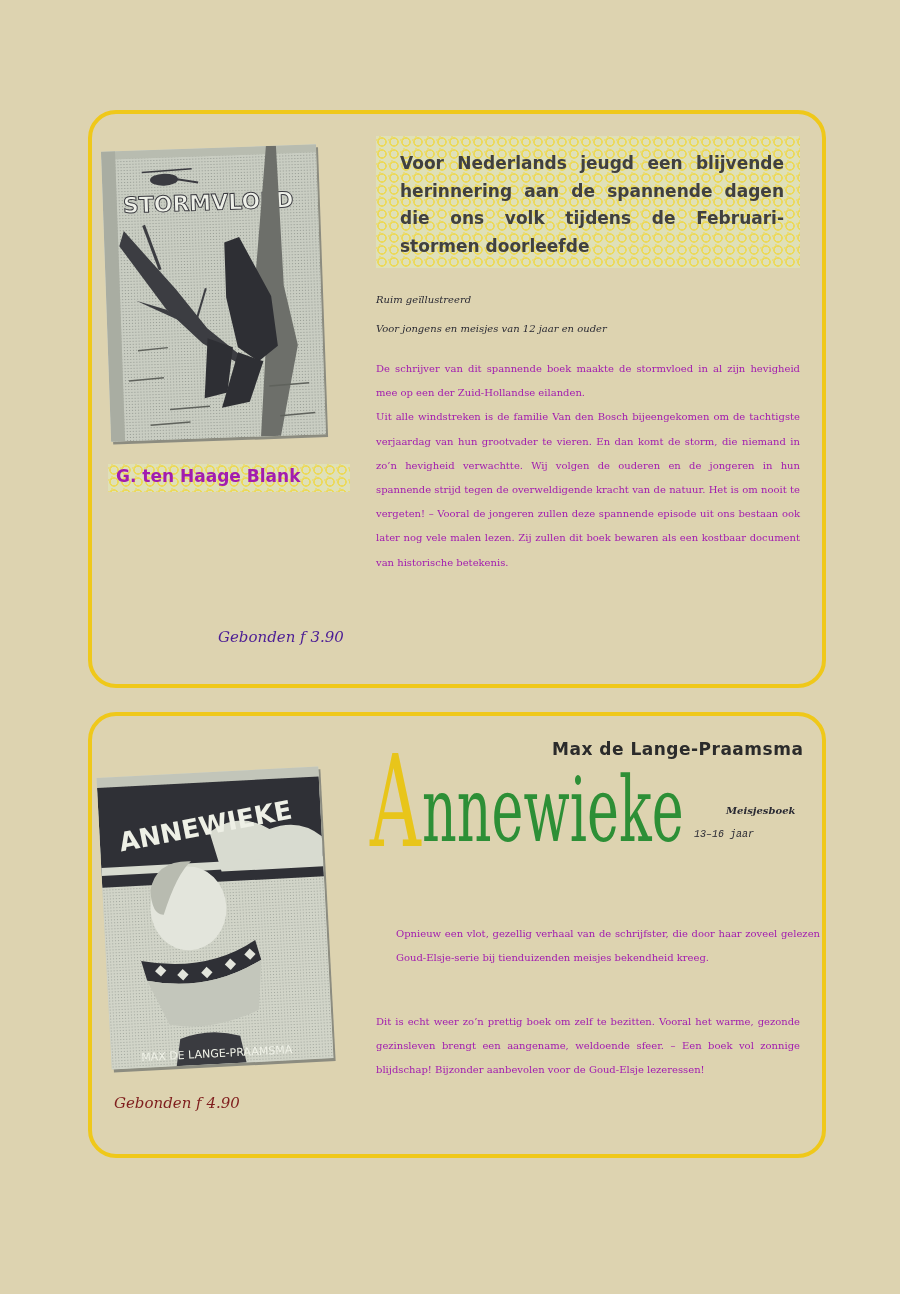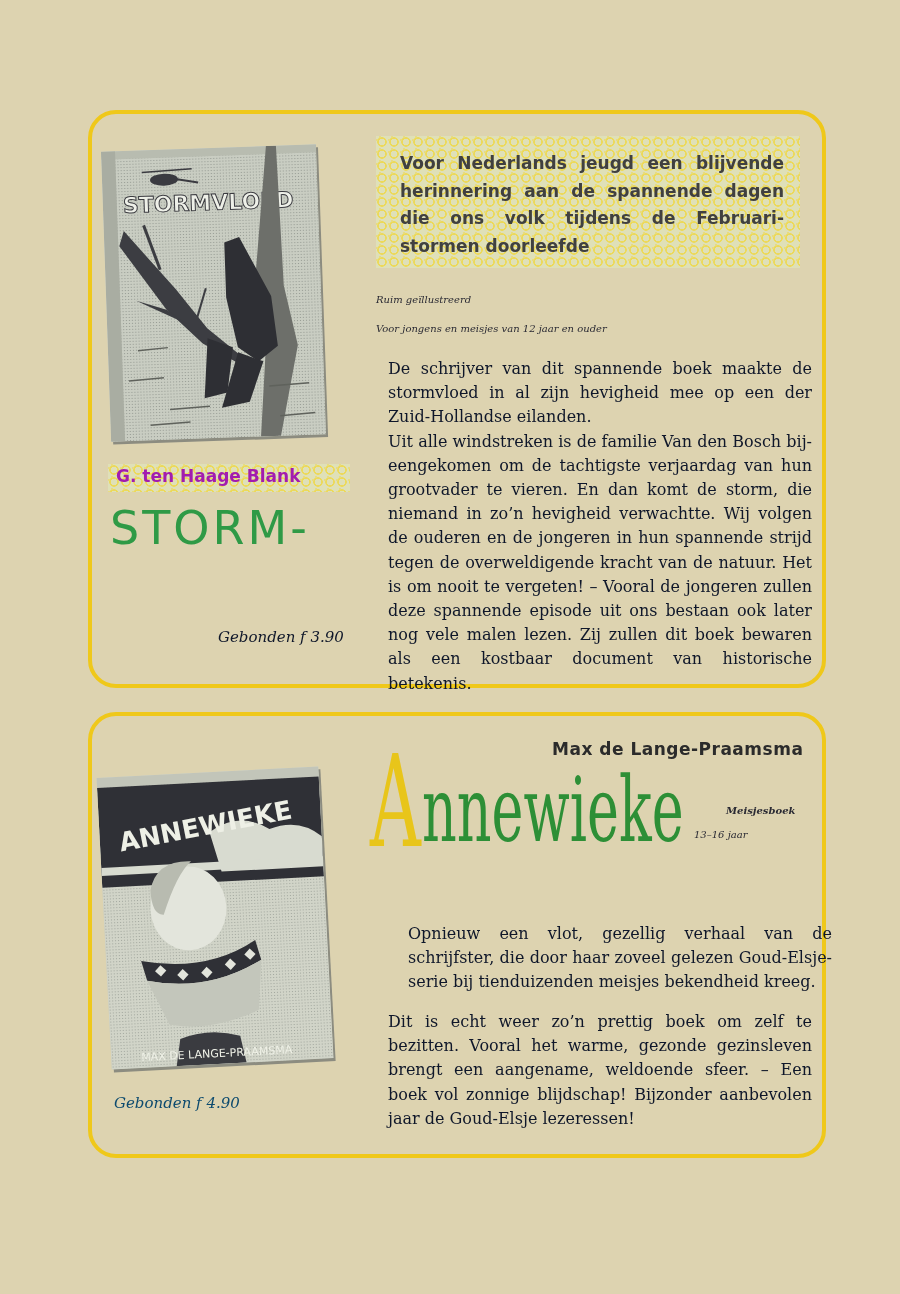--- a/index.html
+++ b/index.html
@@ -49,41 +49,40 @@
     color: #a21caf;
   }
   #title1 {
     position: absolute; left: 110px; top: 500px; width: 260px;
     font-family: "DejaVu Sans", sans-serif; font-weight: normal;
     font-size: 46px; line-height: 56px; letter-spacing: 3px;
     color: #2f9a46;
   }
   #price1 {
     position: absolute; left: 218px; top: 628px;
-    font-style: italic; font-size: 15px; color: #0f172a;
+    font-style: italic; font-size: 15px; color: #4c1d95;
   }
 
   
   #tagline-box {
     position: absolute; left: 376px; top: 136px; width: 424px; height: 132px;
   }
   #tagline {
     position: absolute; left: 400px; top: 150px; width: 384px;
     font-family: "DejaVu Sans", sans-serif; font-weight: bold;
     font-size: 17px; line-height: 27.5px; color: #404040;
     text-align: justify; text-align-last: left;
   }
   .ital { font-style: italic; font-size: 10px; color: #2a2a33; position: absolute; }
   #sub1a { left: 376px; top: 294px; }
   #sub1b { left: 376px; top: 323px; }
   .body {
     position: absolute;
-    font-size: 16px; line-height: 24.2px; text-align: justify;
-    color: #0f172a;
-    margin-left: 12px;
+    font-size: 10px; line-height: 24.2px; text-align: justify;
+    color: #a21caf;
   }
   #body1 { left: 376px; top: 357px; width: 424px; }
 
   
   #author2 {
     position: absolute; left: 552px; top: 739px;
     font-family: "DejaVu Sans", sans-serif; font-weight: bold; font-size: 17px;
     color: #2b2b2b; letter-spacing: 0.5px;
   }
   #title2 {
@@ -96,26 +95,26 @@
     font-size: 128px; line-height: 120px; color: #e8c51a;
     display: inline-block; transform: scaleX(0.55); transform-origin: left bottom;
     width: 52px;
   }
   #title2-rest {
     font-size: 90px; line-height: 92px; color: #2d8f36;
     display: inline-block; transform: scaleX(0.6); transform-origin: left bottom;
     margin-bottom: 6px;
   }
   #meta2a { left: 726px; top: 805px; font-weight: bold; }
-  #meta2b { left: 694px; top: 829px; }
+  #meta2b { left: 694px; top: 829px; font-family: Liberation Mono, monospace; }
   #body2a { left: 396px; top: 922px; width: 424px; }
   #body2b { left: 376px; top: 1010px; width: 424px; }
   #price2 {
     position: absolute; left: 114px; top: 1094px;
-    font-style: italic; font-size: 15px; color: #0c4a6e;
+    font-style: italic; font-size: 15px; color: #7f1d1d;
   }
 </style>
 </head>
 <body>
 
 <div class="panel" id="panel1"></div>
 
 <div class="cover" id="cover1">
   <svg viewBox="0 0 215 290" preserveAspectRatio="none">
     <defs>
@@ -151,21 +150,20 @@
       <line x1="160" y1="240" x2="200" y2="238"></line>
       <line x1="170" y1="270" x2="205" y2="268"></line>
       <line x1="40" y1="275" x2="80" y2="273"></line>
     </g>
   </svg>
 </div>
 
 <div class="lace" id="author1-box"></div>
 <div id="author1">G. ten Haage Blank</div>
 <div id="title1">
-  <div>STORM-</div>
 </div>
 <div id="price1">Gebonden  f 3.90</div>
 
 <div class="lace" id="tagline-box"></div>
 <div id="tagline">Voor Nederlands jeugd een blijvende herinnering aan de spannende dagen die ons volk tijdens de Februari-stormen doorleefde</div>
 
 <div class="ital" id="sub1a">Ruim geïllustreerd</div>
 <div class="ital" id="sub1b">Voor jongens en meisjes van 12 jaar en ouder</div>
 
 <div class="body" id="body1">
@@ -211,15 +209,15 @@
 
 <div id="author2">Max de Lange-Praamsma</div>
 <div id="title2">
   <span id="title2-initial">A</span>
     <span id="title2-rest">nnewieke</span>
 </div>
 <div class="ital" id="meta2a">Meisjesboek</div>
 <div class="ital" id="meta2b">13–16 jaar</div>
 
 <div class="body" id="body2a">Opnieuw een vlot, gezellig verhaal van de schrijfster, die door haar zoveel gelezen Goud-Elsje-serie bij tien­duizenden meisjes bekendheid kreeg.</div>
-<div class="body" id="body2b">Dit is echt weer zo’n prettig boek om zelf te bezitten. Vooral het warme, gezonde gezinsleven brengt een aangename, weldoende sfeer. – Een boek vol zonnige blijdschap! Bijzonder aanbevolen jaar de Goud-Elsje lezeressen!</div>
+<div class="body" id="body2b">Dit is echt weer zo’n prettig boek om zelf te bezitten. Vooral het warme, gezonde gezinsleven brengt een aangename, weldoende sfeer. – Een boek vol zonnige blijdschap! Bijzonder aanbevolen voor de Goud-Elsje lezeressen!</div>
 
 <div id="price2">Gebonden  f 4.90</div>
 
 </body></html>

